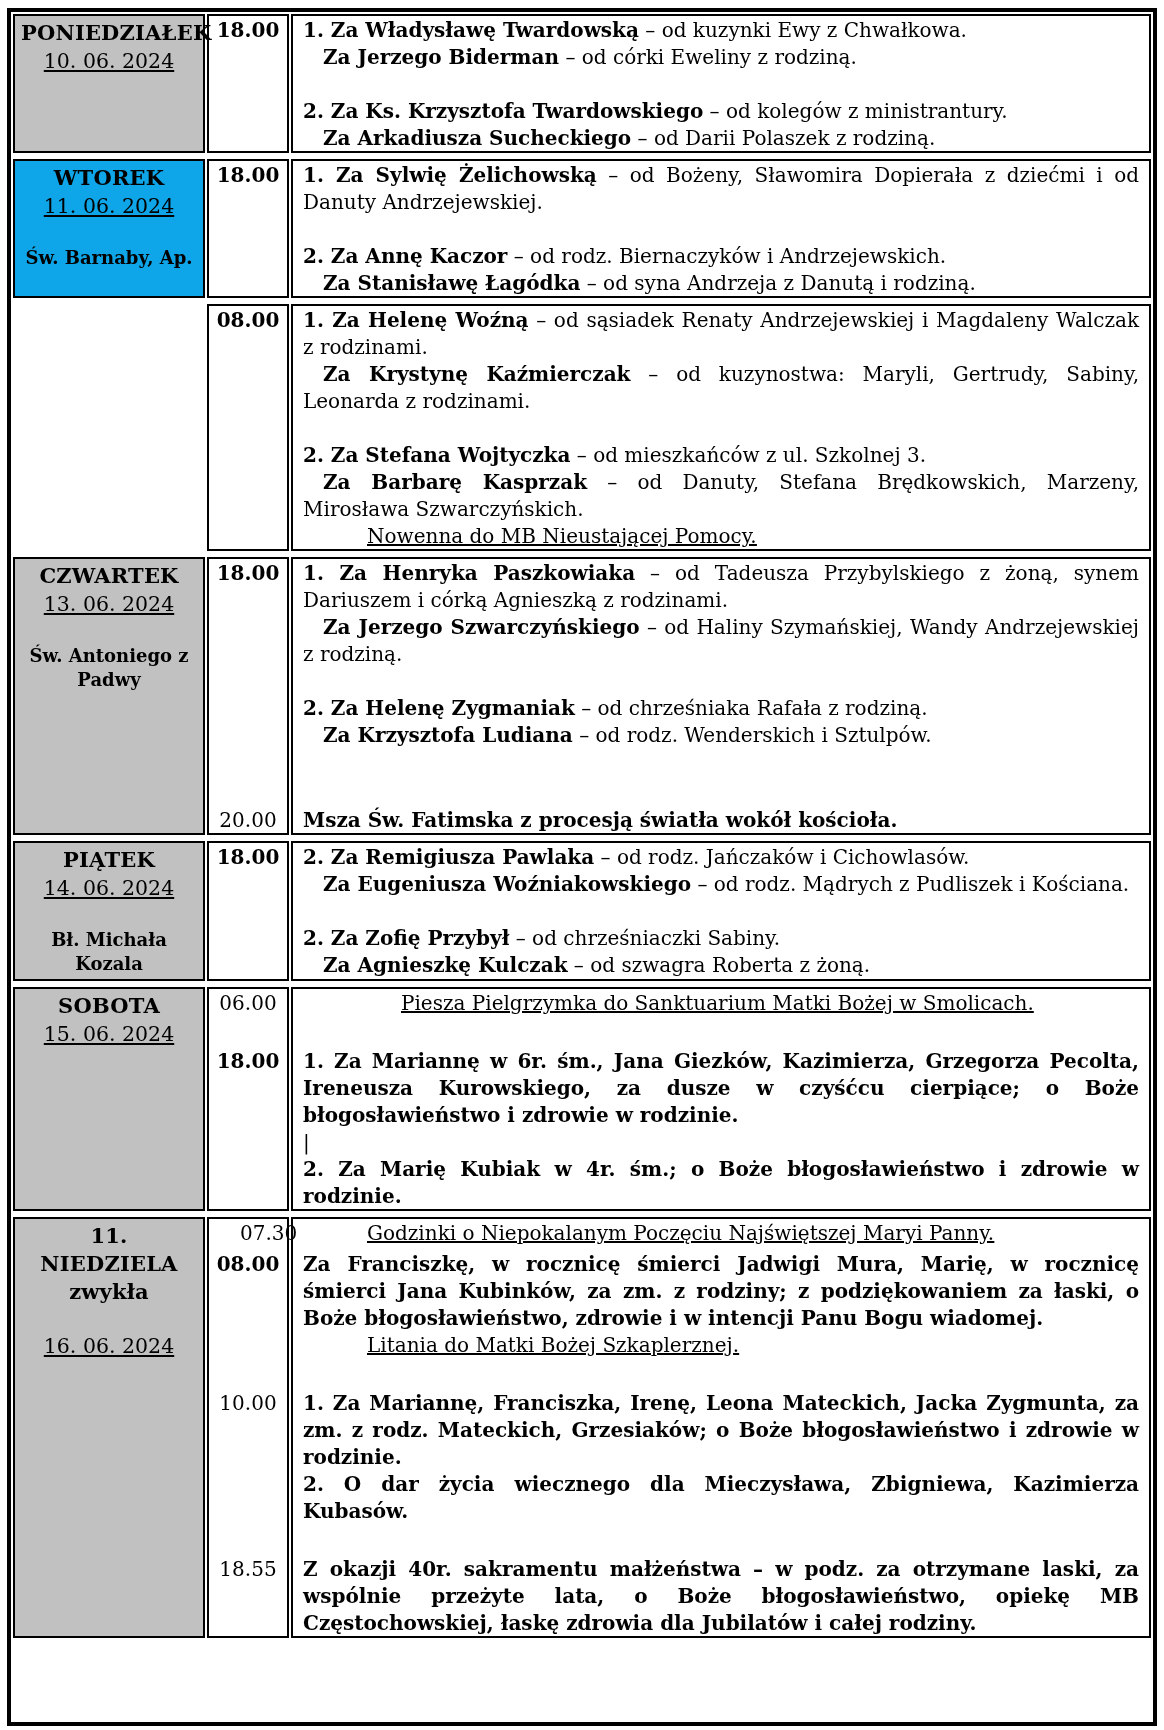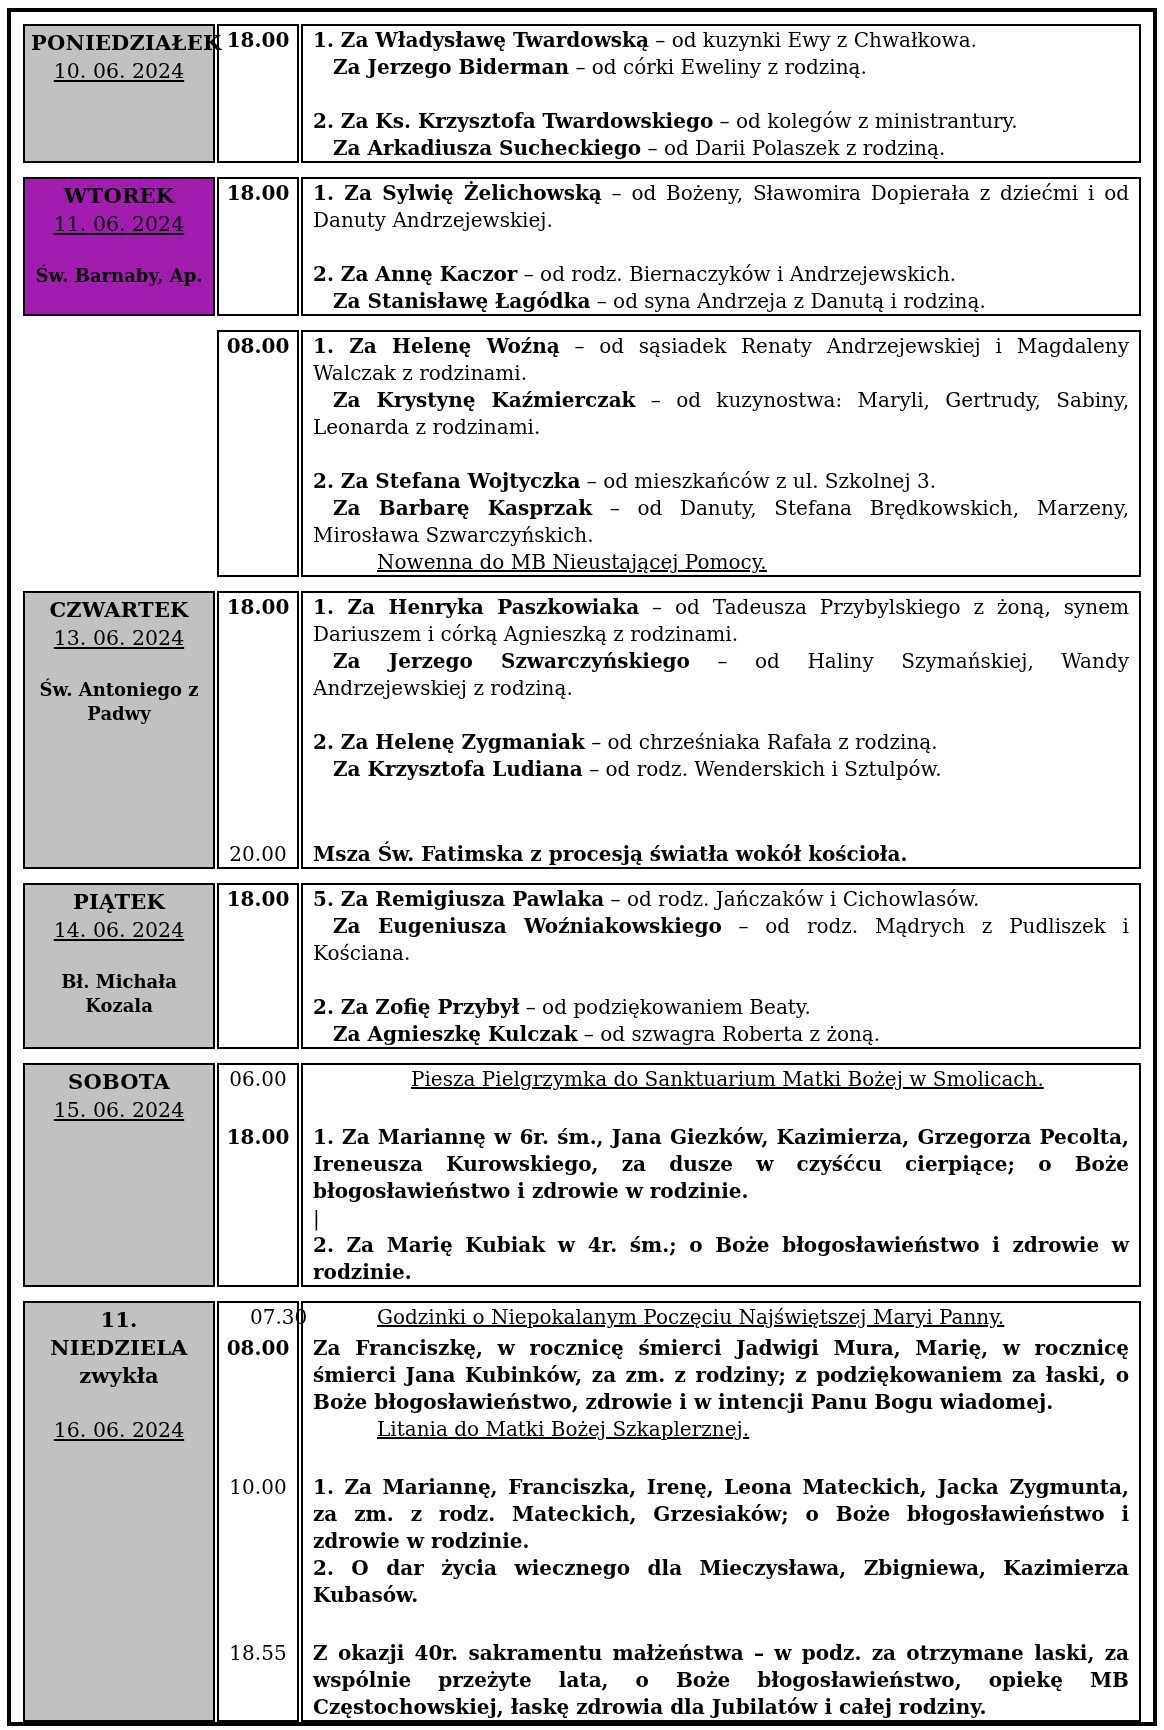--- a/index.html
+++ b/index.html
@@ -3,21 +3,21 @@
 <meta charset="utf-8">
 <style>
   html, body { margin: 0; padding: 0; background: #ffffff; }
   .page {
     width: 1164px; height: 1730px; box-sizing: border-box;
     padding: 8px 7px 4px 7px; background: #ffffff;
     font-family: "DejaVu Serif", serif; color: #000;
   }
   .tbl {
     border: 4px solid #000; background: #fff;
-    padding: 12px; display: flex; flex-direction: column; gap: 14px;
+    padding: 2px; display: flex; flex-direction: column; gap: 6px;
     box-sizing: border-box; height: 100%;
   }
   .row {
     display: grid; grid-template-columns: 192px 82px 1fr;
     column-gap: 2px; flex: 0 0 auto;
   }
   .day-cell {
     grid-column: 1; border: 2px solid #000; background: #c1c1c1;
     text-align: center; padding: 3px 6px; box-sizing: border-box;
     line-height: 28px;
@@ -59,21 +59,21 @@
         <div class="time-val b" style="grid-row: 1;">18.00</div>
         <div class="text-block" style="grid-row: 1;">
           <p class="para"><span class="b ">1. Za Władysławę Twardowską</span><span> – od kuzynki Ewy z Chwałkowa.</span></p>
           <p class="para indent"><span class="b ">Za Jerzego Biderman</span><span> – od córki Eweliny z rodziną.</span></p>
           <p class="para">&nbsp;</p>
           <p class="para"><span class="b ">2. Za Ks. Krzysztofa Twardowskiego</span><span> – od kolegów z ministrantury.</span></p>
           <p class="para indent"><span class="b ">Za Arkadiusza Sucheckiego</span><span> – od Darii Polaszek z rodziną.</span></p>
         </div>
       </div>
       <div class="row">
-        <div class="day-cell" style="background: #a21caf; grid-row: 1 / span 1;">
+        <div class="day-cell" style="background: #0ea5e9; grid-row: 1 / span 1;">
           <div class="day-name">WTOREK</div>
           <div class="day-date">11. 06. 2024</div>
           <div class="day-blank">&nbsp;</div>
           <div class="day-feast">Św. Barnaby, Ap.</div>
         </div>
         <div class="time-frame" style="grid-row: 1 / span 1;"></div>
         <div class="text-frame" style="grid-row: 1 / span 1;"></div>
         <div class="time-val b" style="grid-row: 1;">18.00</div>
         <div class="text-block" style="grid-row: 1;">
           <p class="para"><span class="b ">1. Za Sylwię Żelichowską</span><span> – od Bożeny, Sławomira Dopierała z dziećmi i od Danuty Andrzejewskiej.</span></p>
@@ -123,24 +123,24 @@
         <div class="day-cell" style="background: rgb(193, 193, 193); grid-row: 1 / span 1;">
           <div class="day-name">PIĄTEK</div>
           <div class="day-date">14. 06. 2024</div>
           <div class="day-blank">&nbsp;</div>
           <div class="day-feast">Bł. Michała Kozala</div>
         </div>
         <div class="time-frame" style="grid-row: 1 / span 1;"></div>
         <div class="text-frame" style="grid-row: 1 / span 1;"></div>
         <div class="time-val b" style="grid-row: 1;">18.00</div>
         <div class="text-block" style="grid-row: 1;">
-          <p class="para"><span class="b ">5. Za Remigiusza Pawlaka</span><span> – od rodz. Jańczaków i Cichowlasów.</span></p>
+          <p class="para"><span class="b ">2. Za Remigiusza Pawlaka</span><span> – od rodz. Jańczaków i Cichowlasów.</span></p>
           <p class="para indent"><span class="b ">Za Eugeniusza Woźniakowskiego</span><span> – od rodz. Mądrych z Pudliszek i Kościana.</span></p>
           <p class="para">&nbsp;</p>
-          <p class="para"><span class="b ">2. Za Zofię Przybył</span><span> – od podziękowaniem Beaty.</span></p>
+          <p class="para"><span class="b ">2. Za Zofię Przybył</span><span> – od chrześniaczki Sabiny.</span></p>
           <p class="para indent"><span class="b ">Za Agnieszkę Kulczak</span><span> – od szwagra Roberta z żoną.</span></p>
         </div>
       </div>
       <div class="row">
         <div class="day-cell" style="background: rgb(193, 193, 193); grid-row: 1 / span 2;">
           <div class="day-name">SOBOTA</div>
           <div class="day-date">15. 06. 2024</div>
         </div>
         <div class="time-frame" style="grid-row: 1 / span 2;"></div>
         <div class="text-frame" style="grid-row: 1 / span 2;"></div>

